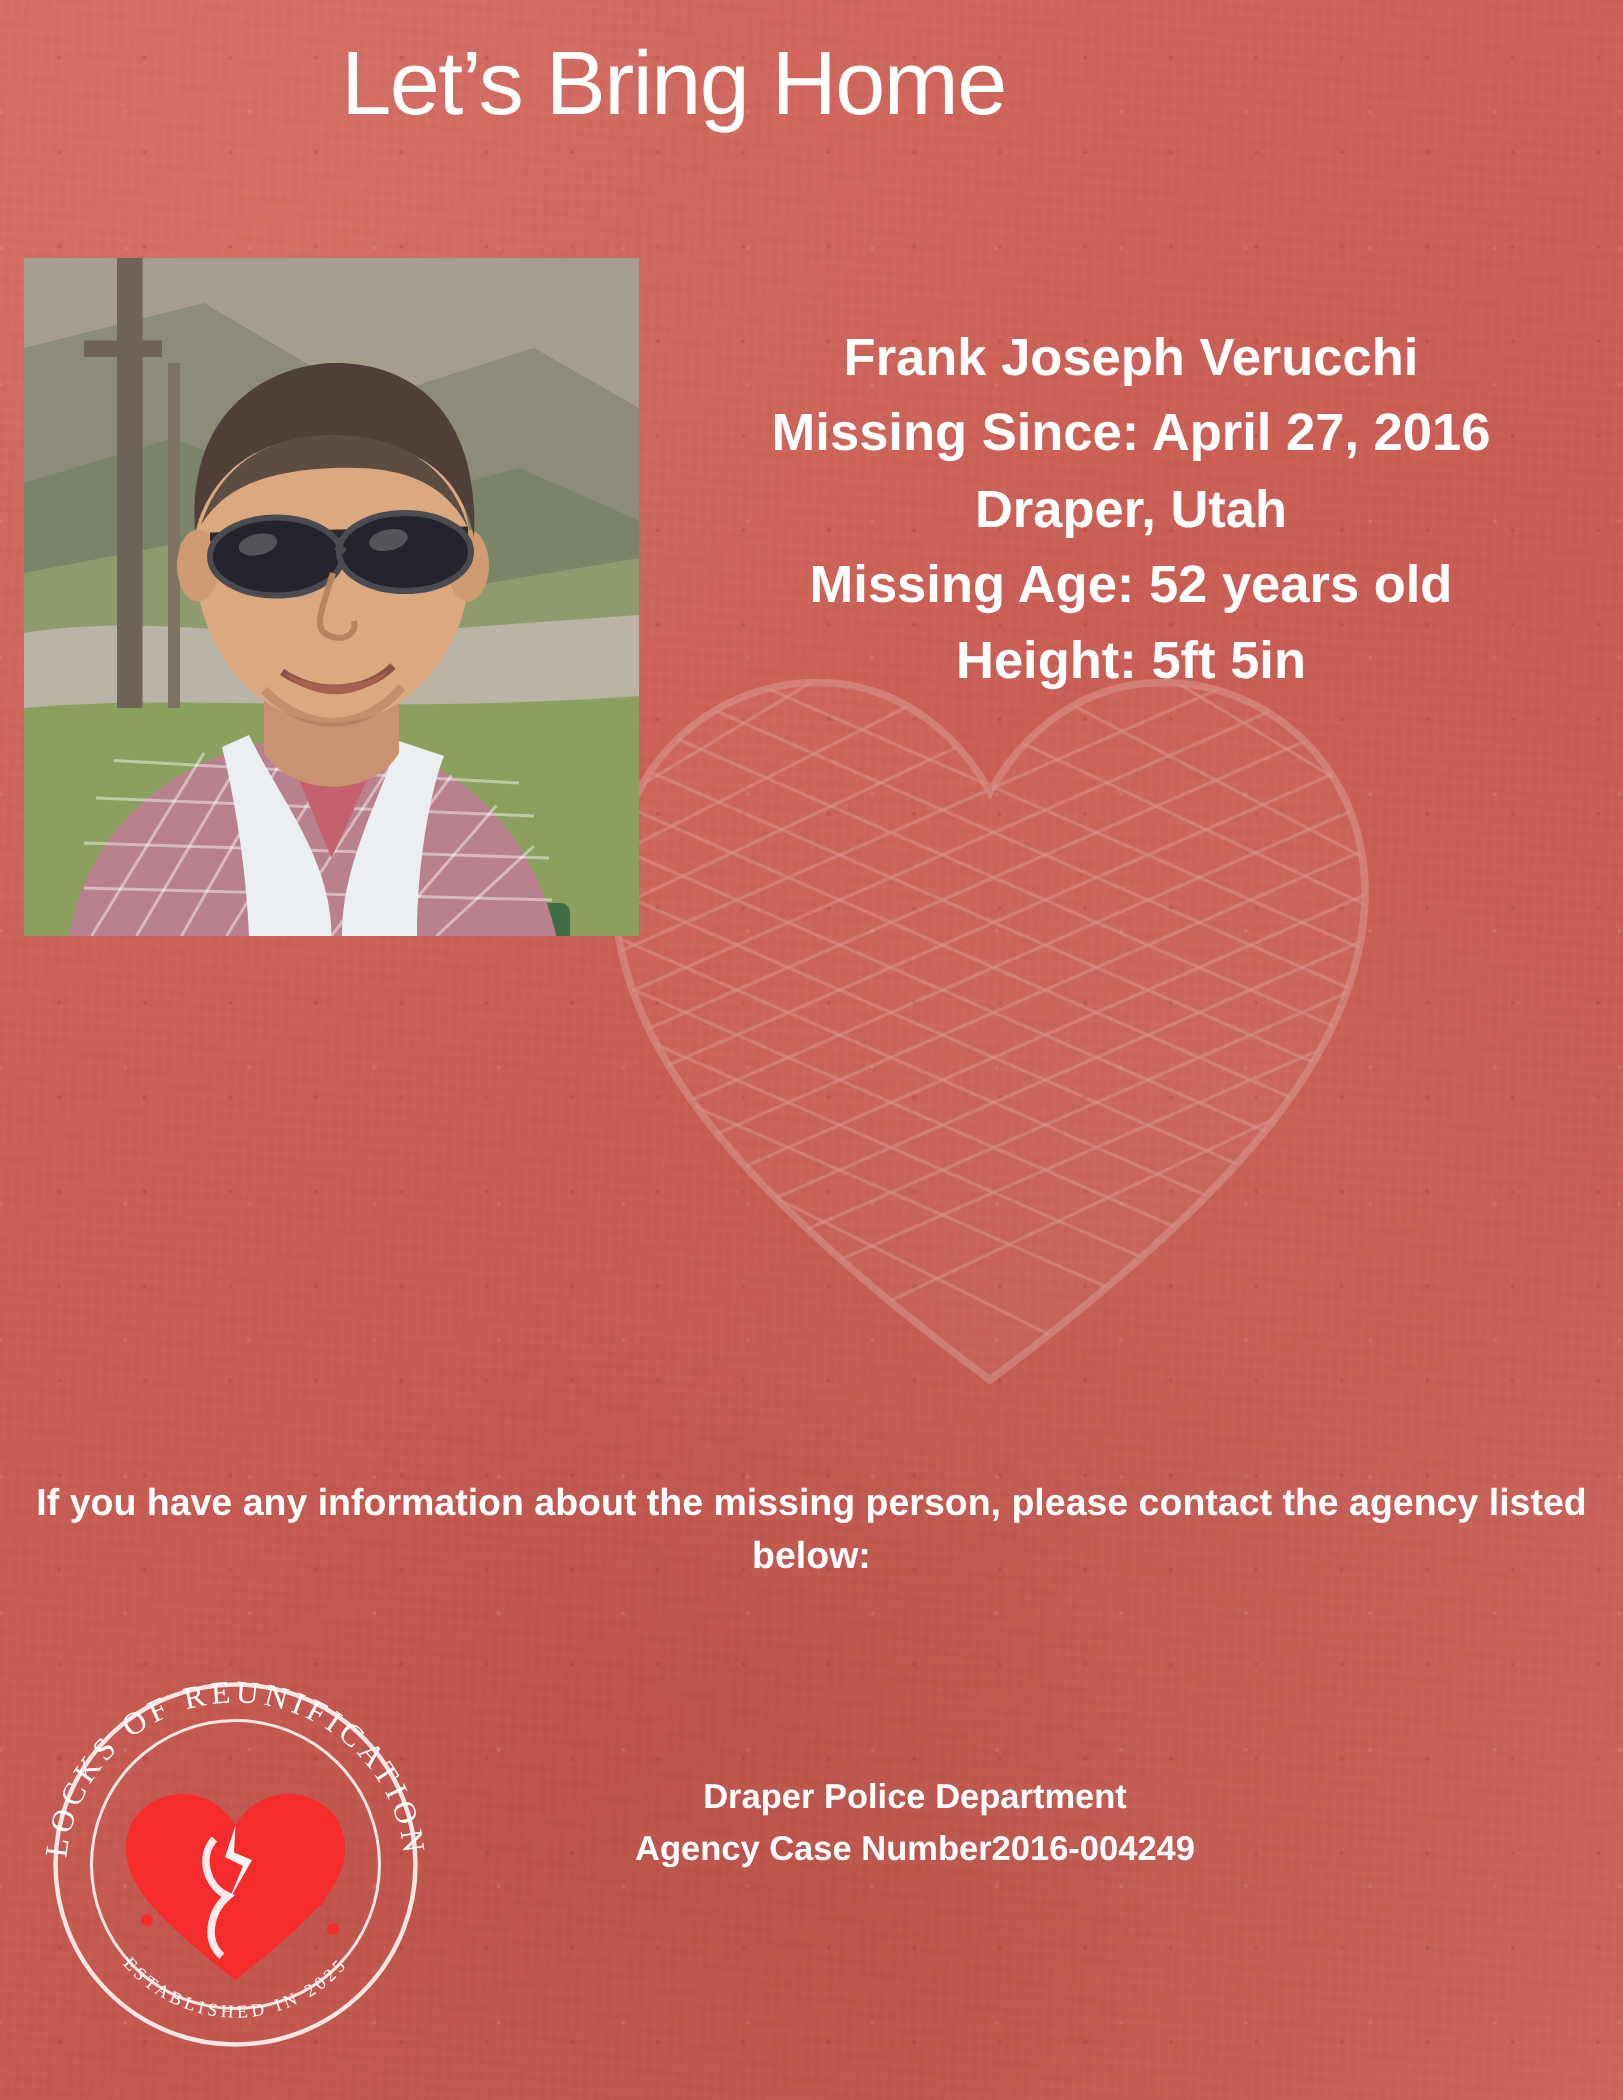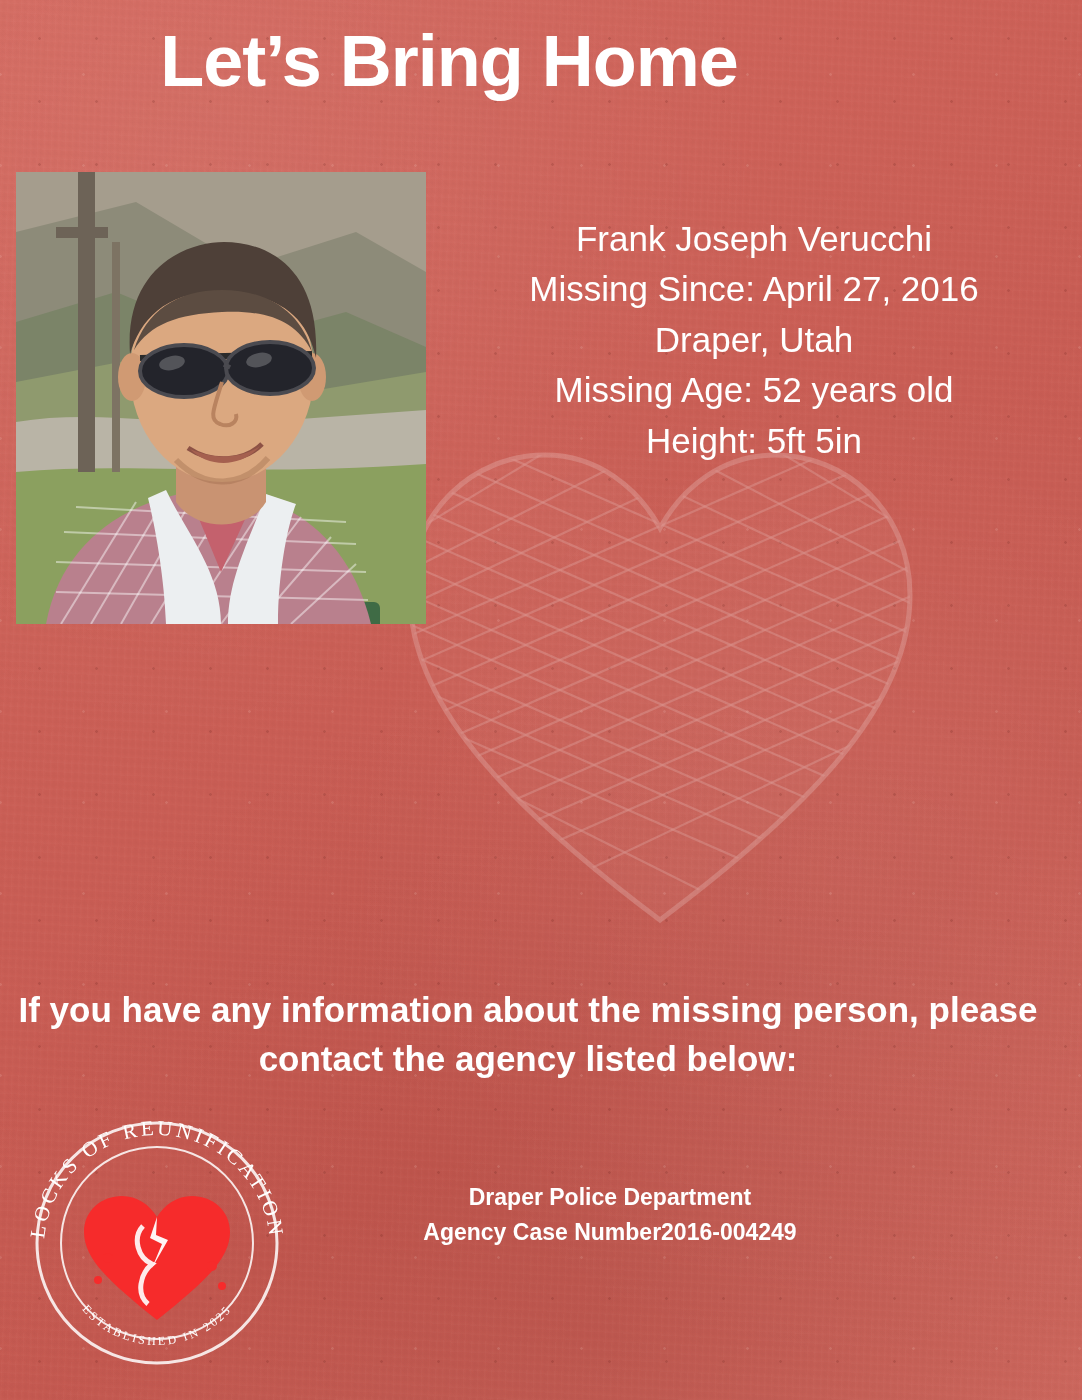--- a/index.html
+++ b/index.html
@@ -60,22 +60,22 @@
     opacity: 0.30;
   }
 
   .title {
     position: absolute;
     top: 24px;
     left: 0;
     width: 898px;
     text-align: center;
     color: #ffffff;
-    font-size: 72px;
-    font-weight: bold;
+    font-size: 60px;
+    font-weight: normal;
     letter-spacing: -1px;
     line-height: 1.05;
   }
 
   .photo {
     position: absolute;
     left: 16px;
     top: 172px;
     width: 410px;
     height: 452px;
@@ -85,44 +85,44 @@
   .photo svg { display: block; }
 
   .details {
     position: absolute;
     left: 440px;
     top: 214px;
     width: 628px;
     text-align: center;
     color: #ffffff;
     font-size: 35px;
-    font-weight: normal;
+    font-weight: bold;
     line-height: 1.44;
   }
 
   .narrative {
     position: absolute;
     left: 8px;
     top: 638px;
     width: 1066px;
     text-align: center;
     color: #ffffff;
     font-size: 32px;
     font-weight: bold;
     line-height: 1.45;
   }
 
   .callout {
     position: absolute;
-    left: 7px;
+    left: 20px;
     top: 985px;
     width: 1042px;
     text-align: center;
     color: #ffffff;
-    font-size: 35px;
+    font-size: 25px;
     font-weight: bold;
     line-height: 1.4;
   }
 
   .agency {
     position: absolute;
     left: 230px;
     top: 1180px;
     width: 760px;
     text-align: center;

